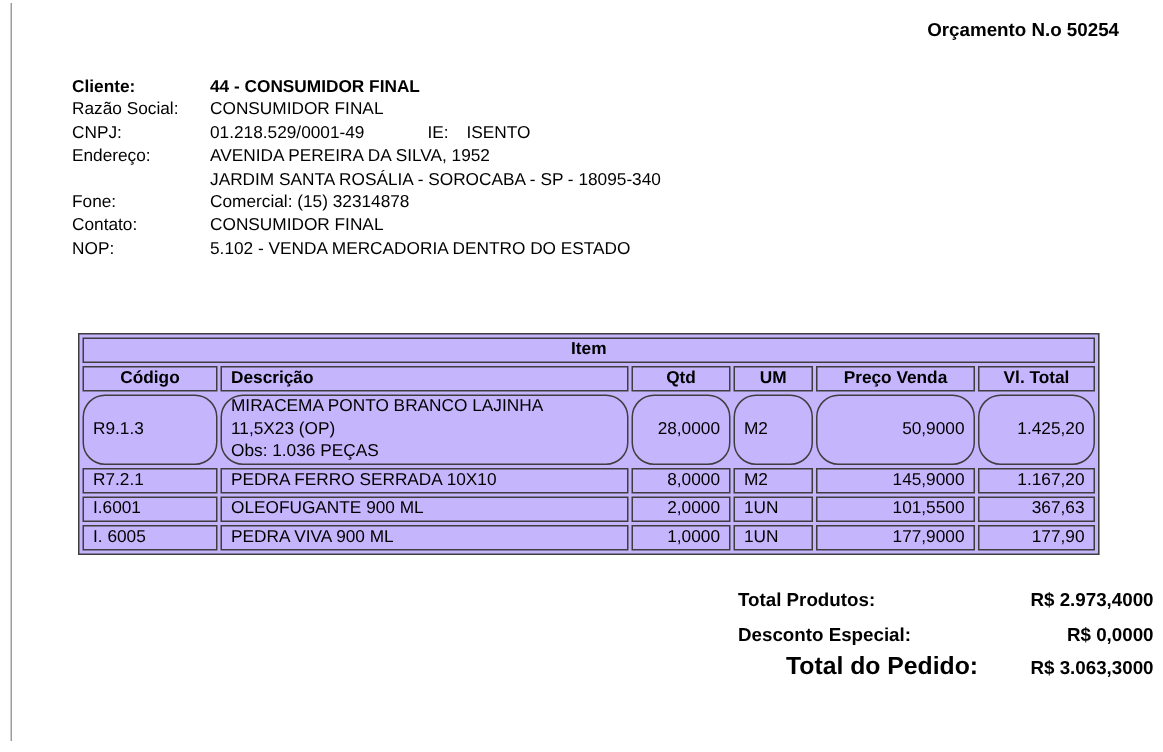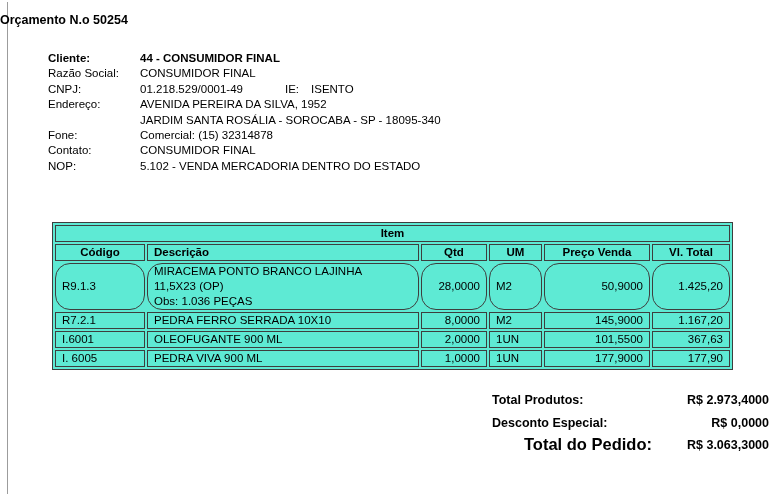--- a/index.html
+++ b/index.html
@@ -6,35 +6,35 @@
   .page {
     position:relative; width:775px; height:501px; background:#ffffff;
     font-family:"Liberation Sans","DejaVu Sans",sans-serif; color:#000;
     overflow:hidden;
   }
   .side-line {
     position:absolute; left:7px; top:2px; width:1px; height:492px;
     background:#9c9c9c;
   }
   .title {
-    position:absolute; top:13px; left:0; width:746px; text-align:left;
+    position:absolute; top:13px; left:0; width:746px; text-align:right;
     font-weight:bold; font-size:12.5px;
   }
   .client { position:absolute; left:48px; top:51px; font-size:11.5px; line-height:15.4px; }
   .info-row { display:flex; white-space:nowrap; }
   .info-label { flex:0 0 92px; width:92px; }
   .bold { font-weight:bold; }
   .ie-label { margin-left:42px; }
   .ie-value { margin-left:12px; }
 
   table.items {
     position:absolute; left:52px; top:222px; width:639px;
     border-collapse:separate; border-spacing:2px;
     border:1px solid #3e3e3e; table-layout:fixed;
-    font-size:11.5px; background:#5eead4;
+    font-size:11.5px; background:#c4b5fd;
   }
   table.items td {
     border:1px solid #3e3e3e; padding:0 6px;
     overflow:hidden; white-space:nowrap; vertical-align:middle;
     height:15px; line-height:15px;
   }
   .group-row td { text-align:center; font-weight:bold; }
   .head-row td { font-weight:bold; }
   .c { text-align:center; }
   .r { text-align:right; }

